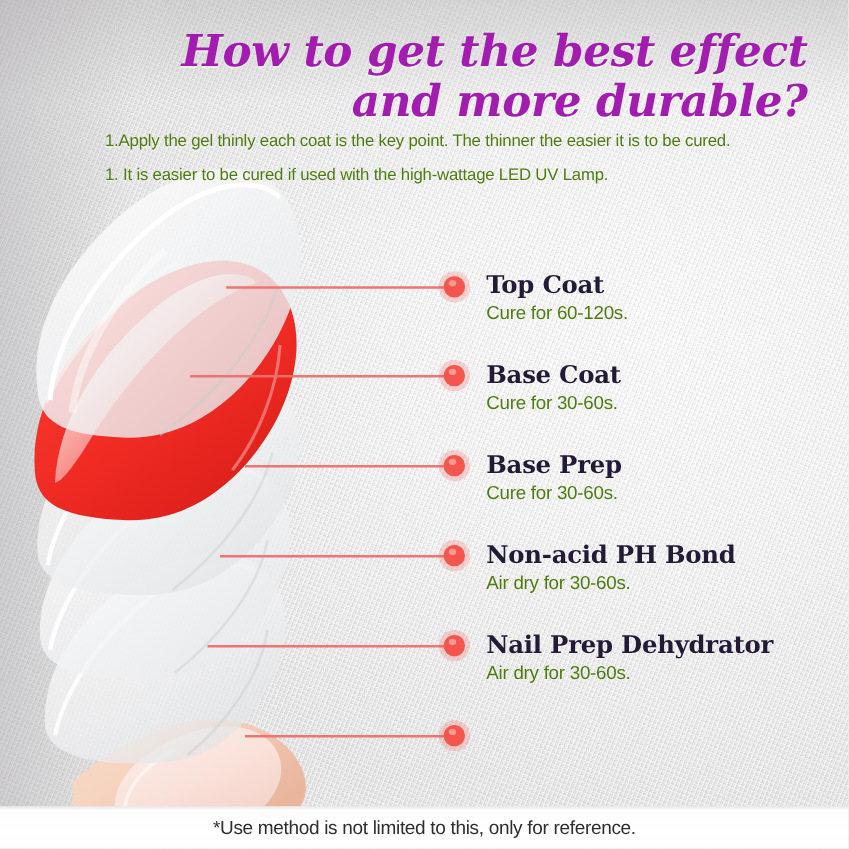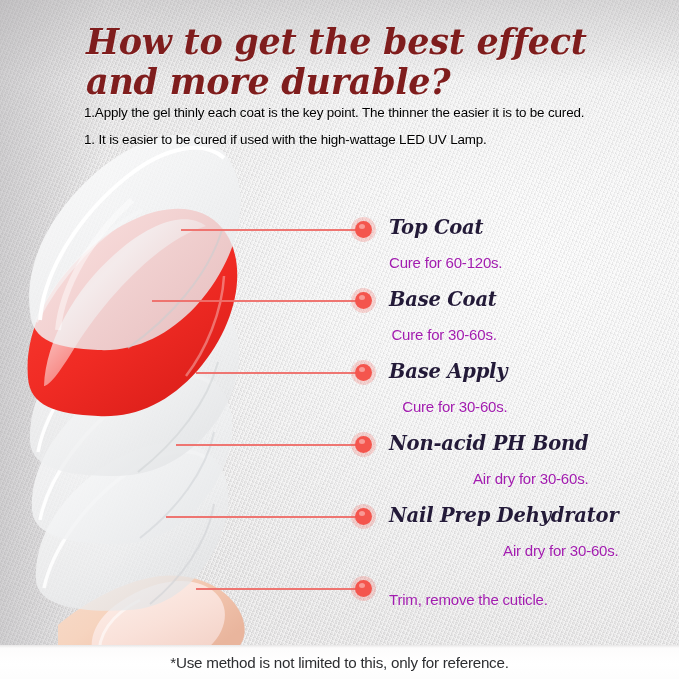--- a/index.html
+++ b/index.html
@@ -47,30 +47,31 @@
     position: absolute;
     left: 86px;
     top: 22px;
     width: 560px;
     font-family: "DejaVu Serif", "Liberation Serif", serif;
     font-style: italic;
     font-weight: 700;
     font-size: 35px;
     line-height: 40px;
     letter-spacing: -.3px;
-    color: #7f1d1d;
+    color: #a21caf;
     text-shadow: 0 1px 0 rgba(255,255,255,.55);
+    text-align: right;
   }
   .title .l2 { display: block; }
 
   .sub {
     position: absolute;
     left: 84px;
     font-size: 13.4px;
-    color: #000000;
+    color: #4d7c0f;
     letter-spacing: -.15px;
     white-space: nowrap;
     text-shadow: 0 1px 0 rgba(255,255,255,.5);
   }
   .sub.s1 { top: 105px; }
   .sub.s2 { top: 132px; }
 
   
   .art { position: absolute; left: 0; top: 80px; width: 330px; height: 580px; }
   .art svg { display: block; }
@@ -96,38 +97,36 @@
     left: 3.5px; top: 2.5px;
     width: 6px; height: 5px;
     border-radius: 50%;
     background: rgba(255,255,255,.40);
   }
 
   
   .callout { position: absolute; left: 389px; }
   .callout .name {
     font-family: "DejaVu Serif", "Liberation Serif", serif;
-    font-style: italic;
     font-weight: 700;
     font-size: 19.5px;
     line-height: 23px;
     color: #231a38;
     letter-spacing: -.2px;
     white-space: nowrap;
     text-shadow: 0 1px 0 rgba(255,255,255,.45);
   }
   .callout .desc {
-    margin-top: 14px;
+    margin-top: 2px;
     font-size: 15px;
     line-height: 19px;
-    color: #a21caf;
+    color: #4d7c0f;
     letter-spacing: -.2px;
     white-space: nowrap;
     text-shadow: 0 1px 0 rgba(255,255,255,.4);
-    text-align: right;
   }
 
   
   .footer {
     position: absolute;
     left: 0; right: 0; bottom: 0;
     height: 34px;
     background: linear-gradient(180deg, #fcfbfb 0%, #ffffff 55%, #fdfdfd 100%);
     display: flex;
     align-items: center;
@@ -272,35 +271,34 @@
     <div class="name">Top Coat</div>
     <div class="desc">Cure for 60-120s.</div>
   </div>
 
   <div class="callout" style="top:288px;">
     <div class="name">Base Coat</div>
     <div class="desc">Cure for 30-60s.</div>
   </div>
 
   <div class="callout" style="top:360px;">
-    <div class="name">Base Apply</div>
+    <div class="name">Base Prep</div>
     <div class="desc">Cure for 30-60s.</div>
   </div>
 
   <div class="callout" style="top:432px;">
     <div class="name">Non-acid PH Bond</div>
     <div class="desc">Air dry for 30-60s.</div>
   </div>
 
   <div class="callout" style="top:504px;">
     <div class="name">Nail Prep Dehydrator</div>
     <div class="desc">Air dry for 30-60s.</div>
   </div>
 
   <div class="callout" style="top:576px;">
-    <div class="desc">Trim, remove the cuticle.</div>
   </div>
 
   <div class="footer">
     <div class="ftext">*Use method is not limited to this, only for reference.</div>
   </div>
 
 </div>
 
 </body></html>

